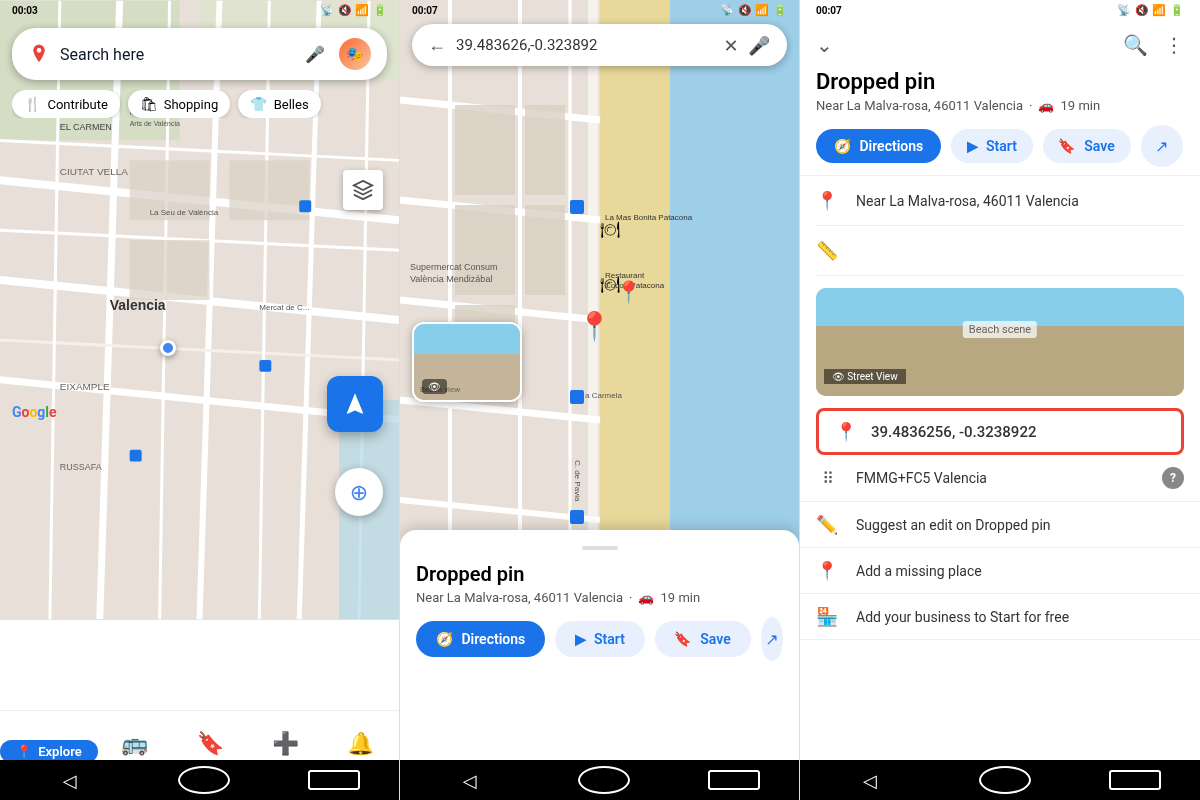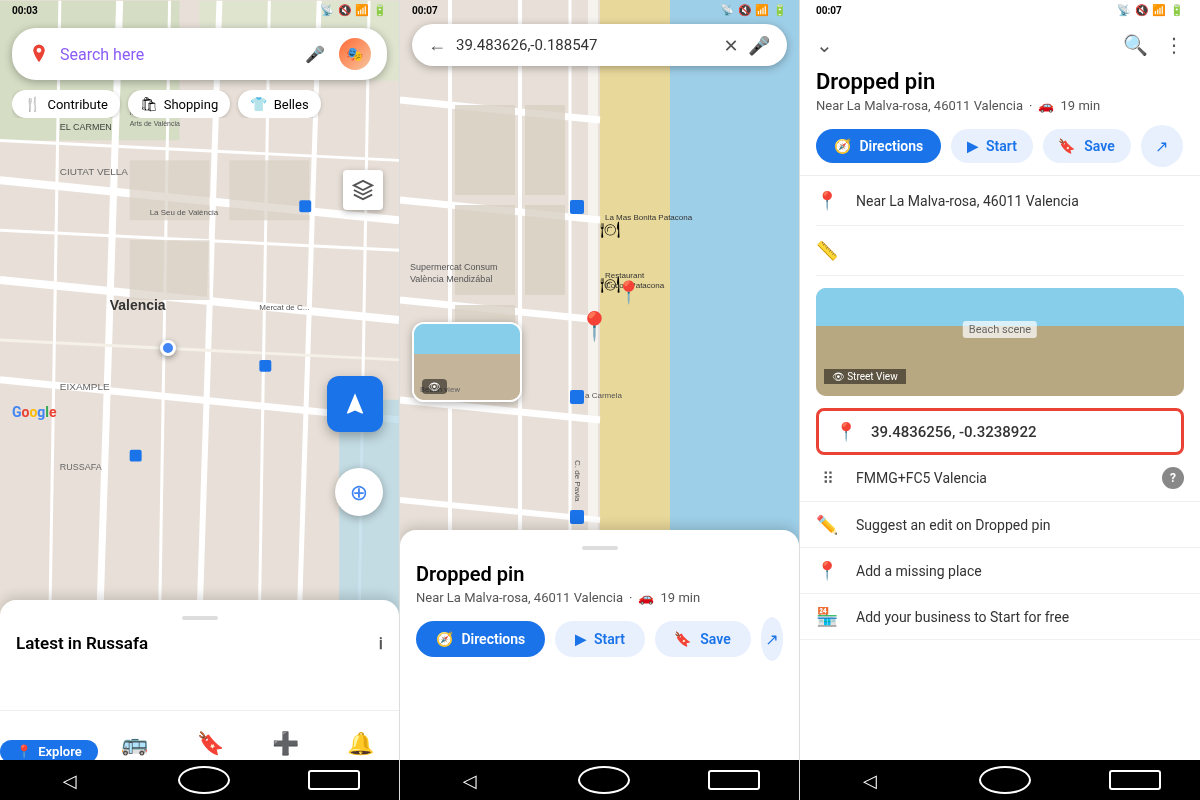--- a/index.html
+++ b/index.html
@@ -69,21 +69,21 @@
     }
 
     .search-icon-maps {
       width: 22px;
       height: 22px;
     }
 
     .search-input-text {
       flex: 1;
       font-size: 16px;
-      color: #8b5cf6;
+      color: #0f172a;
     }
 
     .mic-icon, .avatar-icon {
       width: 28px;
       height: 28px;
       display: flex;
       align-items: center;
       justify-content: center;
     }
 
@@ -810,27 +810,20 @@
     <div class="chip">
       <span class="chip-icon">🛍</span>
       <span>Shopping</span>
     </div>
     <div class="chip">
       <span class="chip-icon">👕</span>
       <span>Belles</span>
     </div>
   </div>
 
-  <div class="bottom-sheet-1">
-    <div class="bottom-sheet-handle"></div>
-    <div class="latest-title">
-      <span>Latest in Russafa</span>
-      <span style="font-size:16px;color:#555">ℹ</span>
-    </div>
-  </div>
 
   <div class="bottom-nav">
     <div class="nav-item active">
       <div class="nav-explore-icon">
         <span>📍</span>
         <span>Explore</span>
       </div>
     </div>
     <div class="nav-item">
       <span class="nav-item-icon">🚌</span>
@@ -923,21 +916,21 @@
     <div class="status-icons">
       <span style="font-size:11px">📡</span>
       <span style="font-size:11px">🔇</span>
       <span style="font-size:11px">📶</span>
       <span style="font-size:11px">🔋</span>
     </div>
   </div>
 
   <div class="search-bar-2">
     <div style="font-size:18px;color:#555;cursor:pointer">←</div>
-    <span style="flex:1;font-size:15px;color:#333">39.483626,-0.188547</span>
+    <span style="flex:1;font-size:15px;color:#333">39.483626,-0.323892</span>
     <div style="font-size:18px;color:#555;cursor:pointer">✕</div>
     <div style="font-size:18px;color:#555;cursor:pointer">🎤</div>
   </div>
 
   <div class="bottom-sheet-2">
     <div class="bottom-sheet-handle"></div>
     <div class="pin-title">Dropped pin</div>
     <div class="pin-subtitle">
       <span>Near La Malva-rosa, 46011 Valencia</span>
       <span>·</span>

